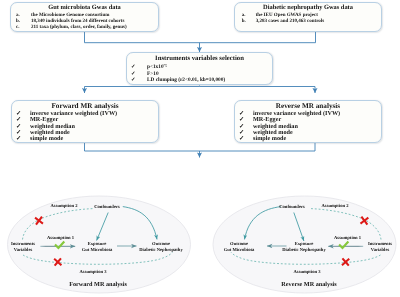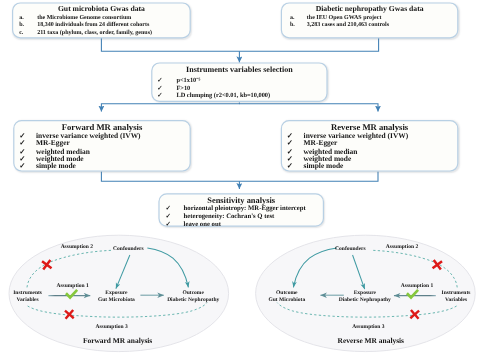--- a/index.html
+++ b/index.html
@@ -136,37 +136,20 @@
           <span class="bmark check" style="width:14px;padding-left:4px;">✓</span>
           <span>weighted mode</span>
         </li>
       <li class="brow">
           <span class="bmark check" style="width:14px;padding-left:4px;">✓</span>
           <span>simple mode</span>
         </li>
     </ul>
   </div>
 
-  <div class="box sensbox" style="left:132px;top:161px;width:138px;height:28px;">
-    <div class="btitle" style="margin-top:2.2px;">Sensitivity analysis</div>
-    <ul class="blist" style="margin-top:0.2px;">
-      <li class="brow">
-          <span class="bmark check" style="width:15px;padding-left:5px;">✓</span>
-          <span>horizontal pleiotropy: MR-Egger intercept</span>
-        </li>
-      <li class="brow">
-          <span class="bmark check" style="width:15px;padding-left:5px;">✓</span>
-          <span>heterogeneity: Cochran's Q test</span>
-        </li>
-      <li class="brow">
-          <span class="bmark check" style="width:15px;padding-left:5px;">✓</span>
-          <span>leave one out</span>
-        </li>
-    </ul>
-  </div>
 
   <svg class="ov" viewBox="0 0 400 297">
     <defs>
       <marker id="tarwD" markerWidth="9" markerHeight="9" refX="6" refY="2.6" orient="auto">
         <path d="M0.3,0.25 L6.1,2.6 L0.3,4.95 L1.9,2.6 z" fill="#3f9aa2"></path>
       </marker>
       <marker id="tarwL" markerWidth="9" markerHeight="9" refX="6" refY="2.6" orient="auto">
         <path d="M0.3,0.25 L6.1,2.6 L0.3,4.95 L1.9,2.6 z" fill="#5e8e96"></path>
       </marker>
       <linearGradient id="gradL" gradientUnits="userSpaceOnUse" x1="40" y1="0" x2="137" y2="0">

